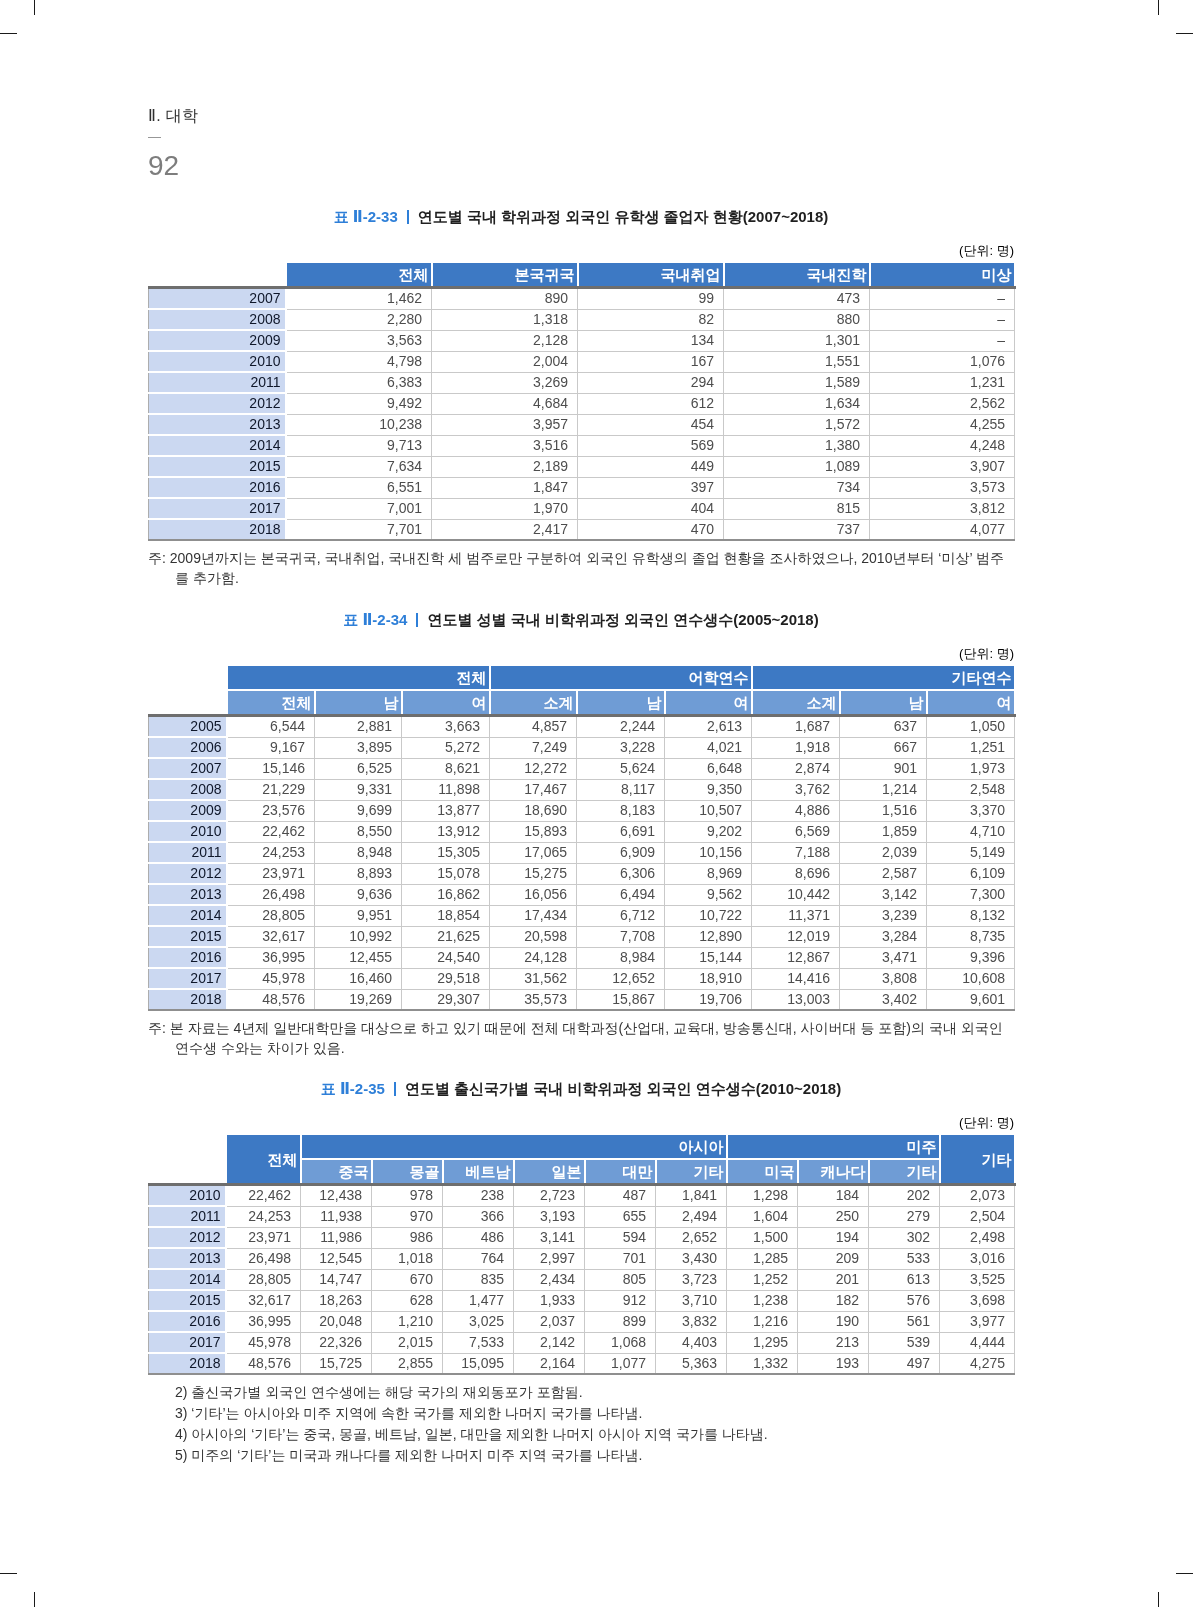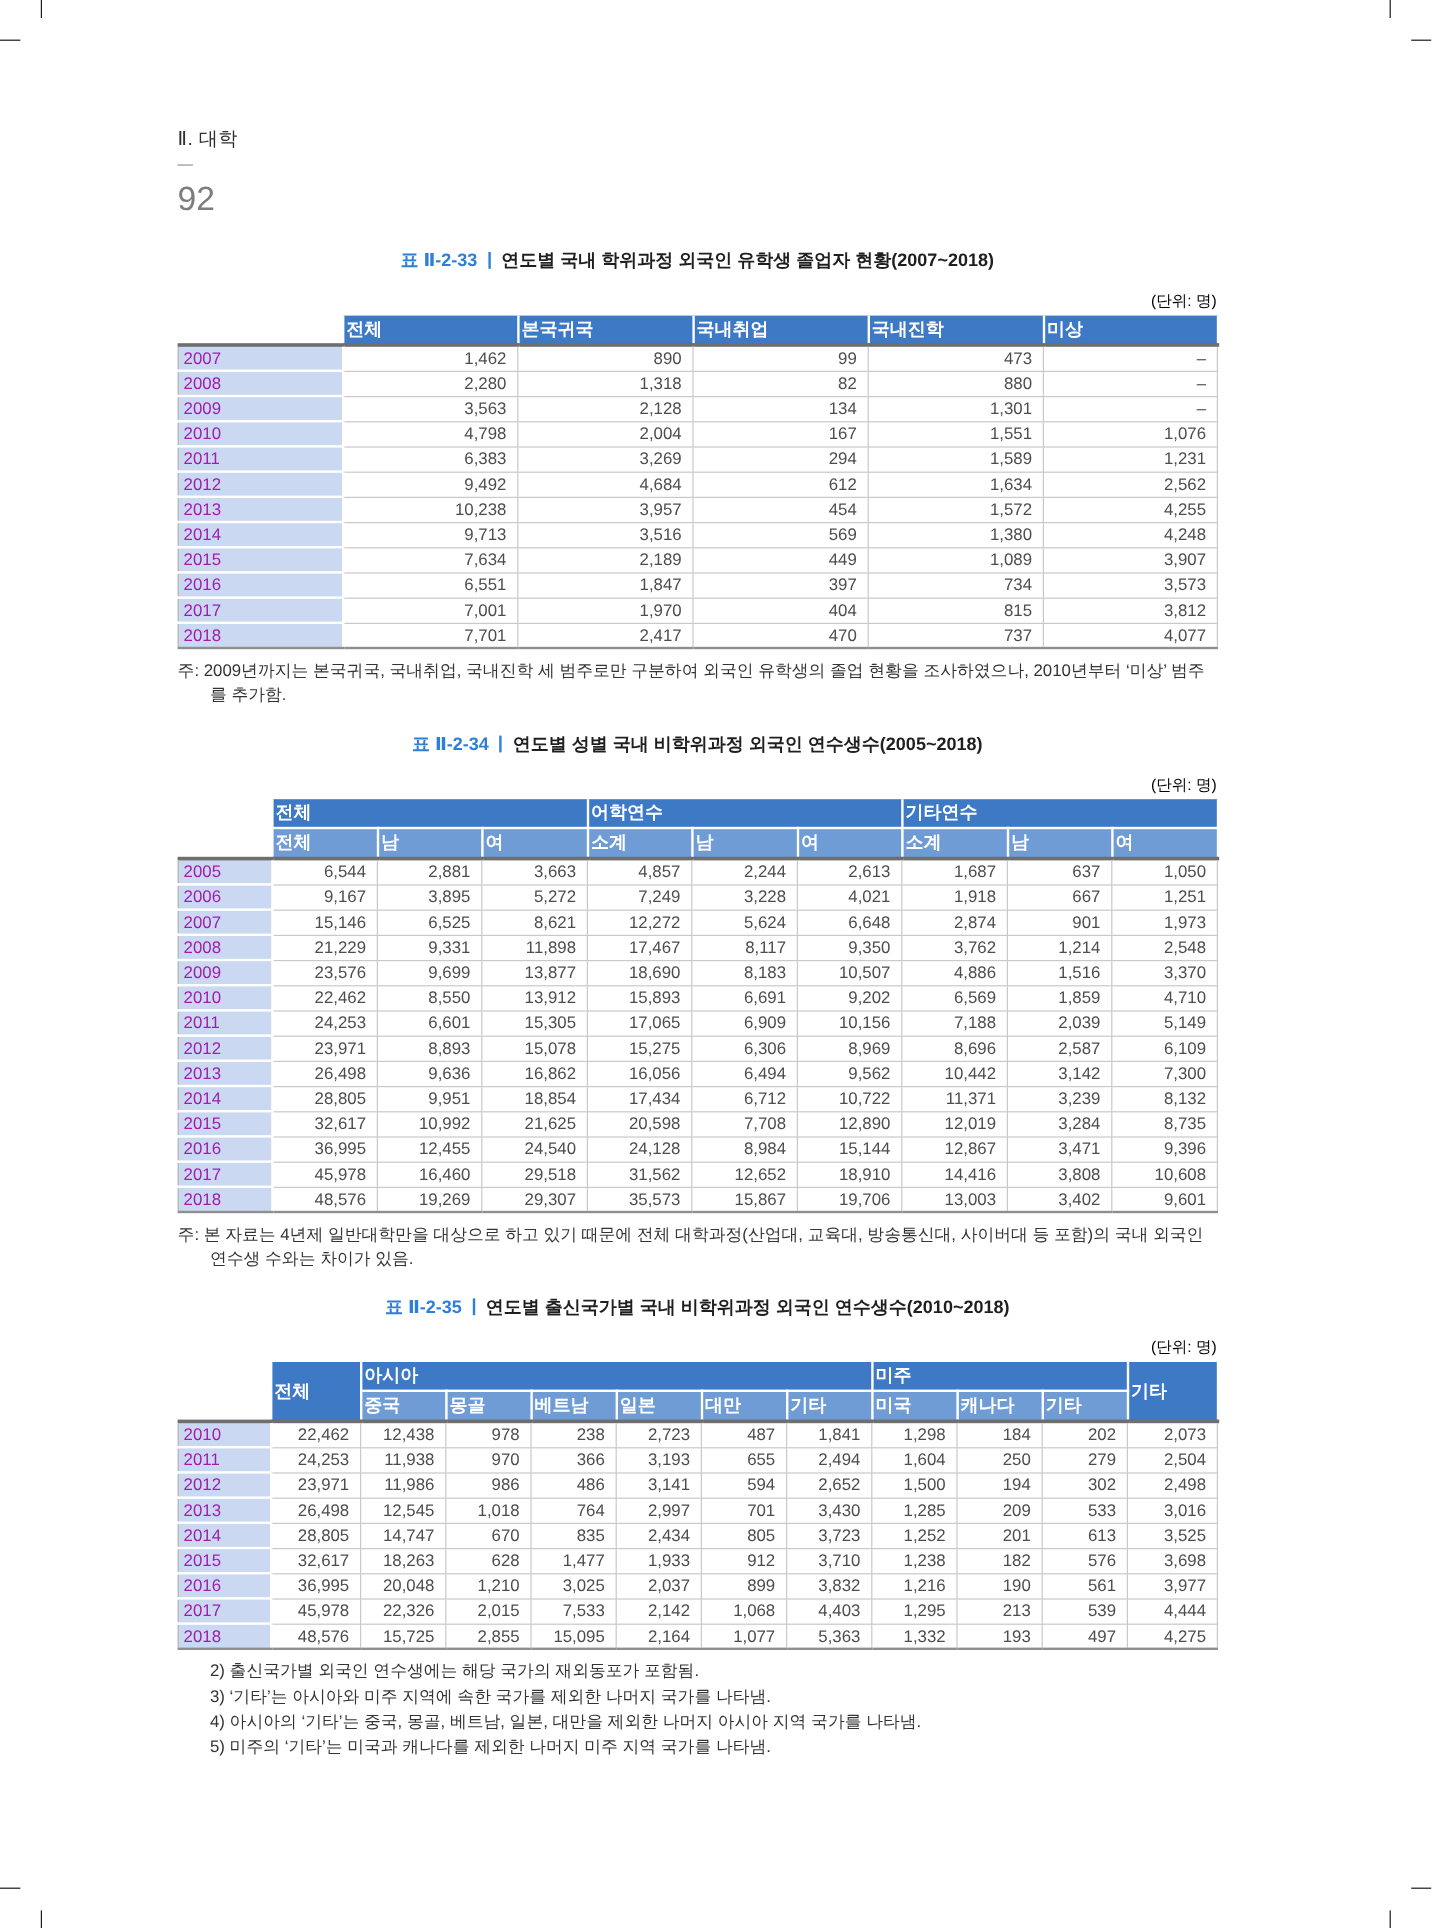--- a/index.html
+++ b/index.html
@@ -30,28 +30,28 @@
   .tbl-title .lbl { color:#2e7fd8; }
   .tbl-title .sep { display:inline-block; width:2px; height:14px; background:#2e7fd8; margin:0 9px; vertical-align:-2px; }
   .tbl-title .ttl { color:#1f1f1f; }
   .unit { text-align:right; font-size:13px; color:#000000; margin:15px 0 3px; }
 
   
   table.data-table { border-collapse:collapse; table-layout:fixed; width:866px; font-size:14px; }
   table.data-table thead th {
     color:#ffffff; font-weight:bold; font-size:15px;
     background:#3d79c4; border:2px solid #ffffff;
-    padding:3px 2px; text-align:left; line-height:17px;
+    padding:3px 2px; text-align:right; line-height:17px;
   }
   table.data-table thead tr:first-child th { border-top:none; }
   table.data-table thead th.h-light { background:#6f9cd5; }
   table.data-table thead th.corner { background:transparent; border:none; }
   table.data-table tbody th {
-    background:#cbd8f1; color:#a21caf; font-weight:normal;
-    text-align:left; padding:2px 4px; line-height:15px;
+    background:#cbd8f1; color:#0f172a; font-weight:normal;
+    text-align:right; padding:2px 4px; line-height:15px;
     border-left:1px solid #adadad; border-right:2px solid #ffffff; border-bottom:2px solid #ffffff;
   }
   table.data-table tbody td {
     color:#4d4d4d; text-align:right; padding:2px 9px 2px 2px; line-height:15px;
     border:1px solid #c9c9c9; background:#ffffff;
   }
   table.data-table tbody tr:first-child th,
   table.data-table tbody tr:first-child td { border-top:3px solid #6e6e6e; }
   table.data-table tbody tr:last-child th,
   table.data-table tbody tr:last-child td { border-bottom:2px solid #8f8f8f; }
@@ -319,21 +319,21 @@
             <td>15,893</td>
             <td>6,691</td>
             <td>9,202</td>
             <td>6,569</td>
             <td>1,859</td>
             <td>4,710</td>
           </tr>
           <tr>
             <th>2011</th>
             <td>24,253</td>
-            <td>6,601</td>
+            <td>8,948</td>
             <td>15,305</td>
             <td>17,065</td>
             <td>6,909</td>
             <td>10,156</td>
             <td>7,188</td>
             <td>2,039</td>
             <td>5,149</td>
           </tr>
           <tr>
             <th>2012</th>

